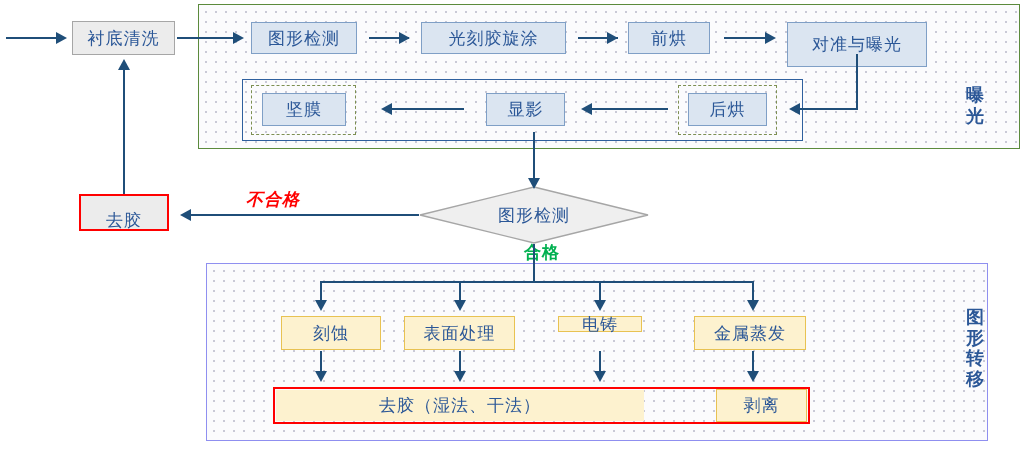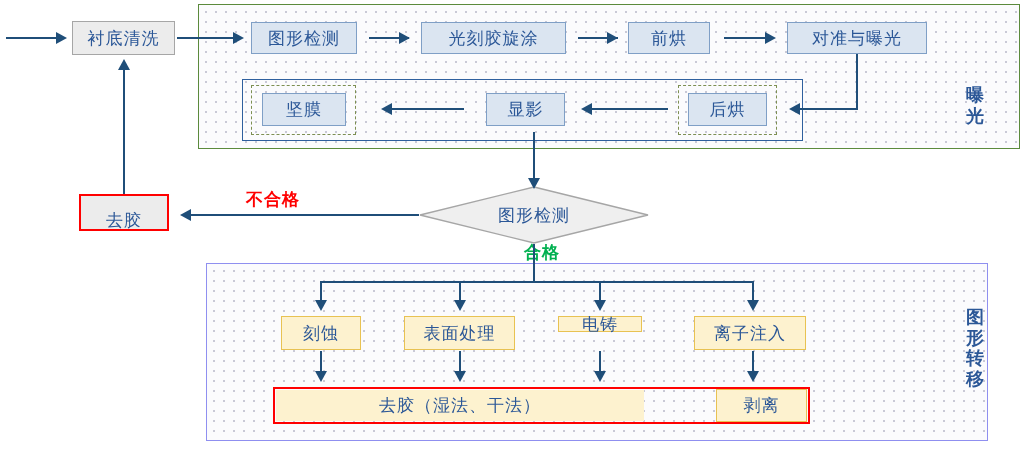--- a/index.html
+++ b/index.html
@@ -131,21 +131,21 @@
   </div>
 
   <div class="box blue" style="left:421px;top:22px;width:145px;height:32px;">
     <span>光刻胶旋涂</span>
   </div>
 
   <div class="box blue" style="left:628px;top:22px;width:82px;height:32px;">
     <span>前烘</span>
   </div>
 
-  <div class="box blue" style="left:787px;top:22px;width:140px;height:32px;">
+  <div class="box blue" style="left:787px;top:22px;width:140px;height:45px;">
     <span>对准与曝光</span>
   </div>
 
   <div class="box blue" style="left:262px;top:93px;width:84px;height:33px;">
     <span>坚膜</span>
   </div>
 
   <div class="box blue" style="left:486px;top:93px;width:79px;height:33px;">
     <span>显影</span>
   </div>
@@ -165,37 +165,37 @@
 
   <div class="diamond-wrap" style="left:419px;top:186px;width:230px;height:58px;">
     <svg width="230" height="58" viewBox="0 0 230 58" aria-hidden="true">
       <polygon points="115,1 229,29 115,57 1,29" fill="#efefef" stroke="#a6a6a6" stroke-width="1.4"></polygon>
     </svg>
     <div class="diamond-text">
       <span>图形检测</span>
     </div>
   </div>
 
-  <div class="elabel red" style="left:246px;top:188px;">不合格</div>
+  <div class="elabel red" style="left:246px;top:188px;font-style:italic;">不合格</div>
   <div class="elabel green" style="left:524px;top:241px;">合格</div>
 
-  <div class="box yellow" style="left:281px;top:316px;width:80px;height:34px;text-align:right;">
+  <div class="box yellow" style="left:281px;top:316px;width:100px;height:34px;text-align:right;">
     <span>刻蚀</span>
   </div>
 
   <div class="box yellow" style="left:404px;top:316px;width:111px;height:34px;">
     <span>表面处理</span>
   </div>
 
   <div class="box yellow" style="left:558px;top:316px;width:84px;height:16px;">
     <span>电铸</span>
   </div>
 
   <div class="box yellow" style="left:694px;top:316px;width:112px;height:34px;">
-    <span>离子注入</span>
+    <span>金属蒸发</span>
   </div>
 
   <div class="box yellow-plain" style="left:276px;top:390px;width:368px;height:31px;">
     <span>去胶（湿法、干法）</span>
   </div>
   <div class="box yellow" style="left:716px;top:389px;width:91px;height:33px;">
     <span>剥离</span>
   </div>
   <div class="frame redline" style="left:273px;top:387px;width:537px;height:37px;"></div>
 

